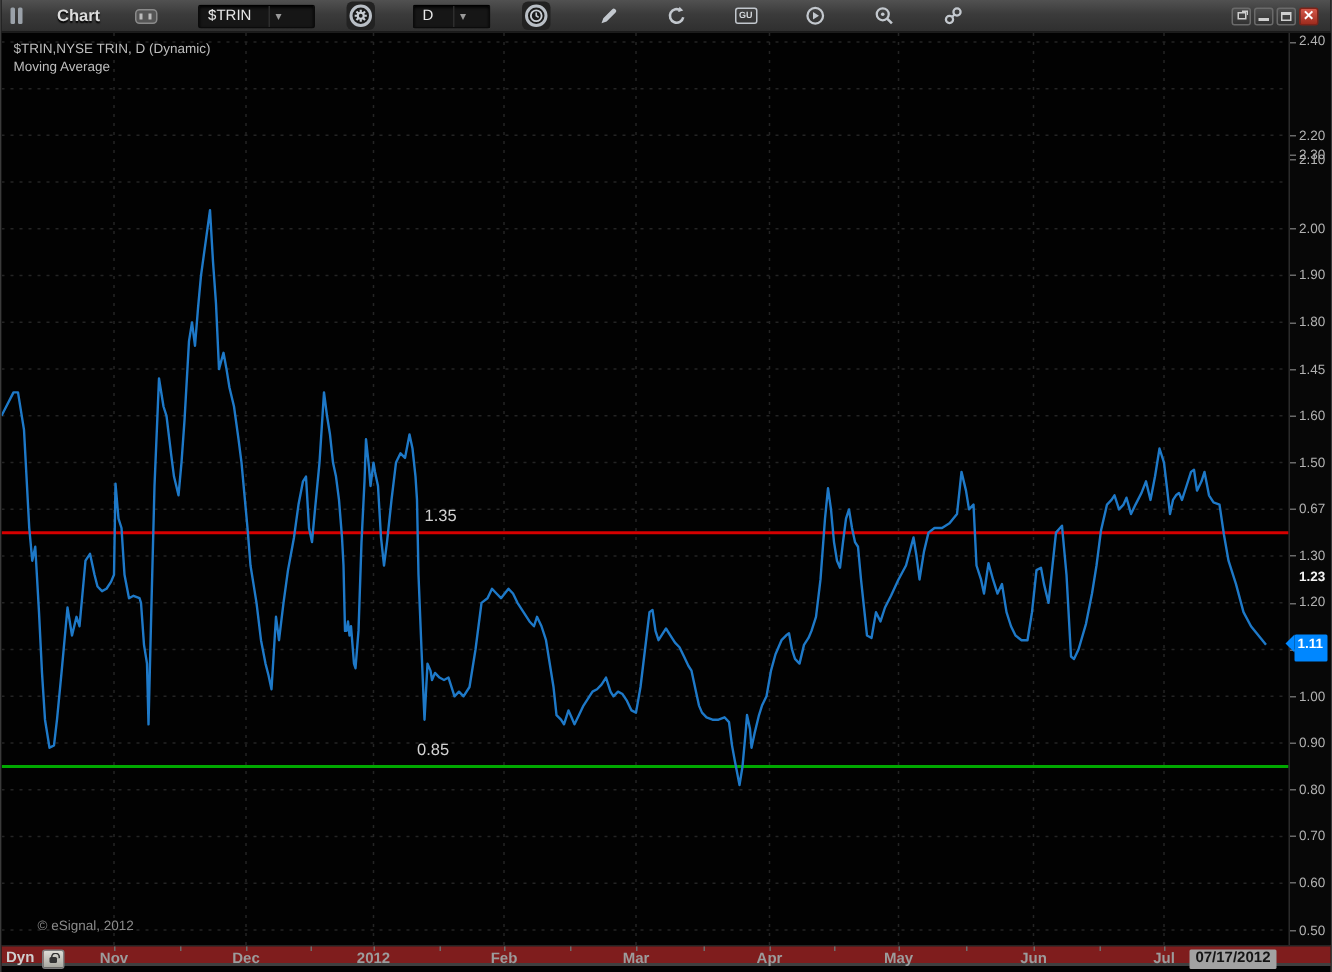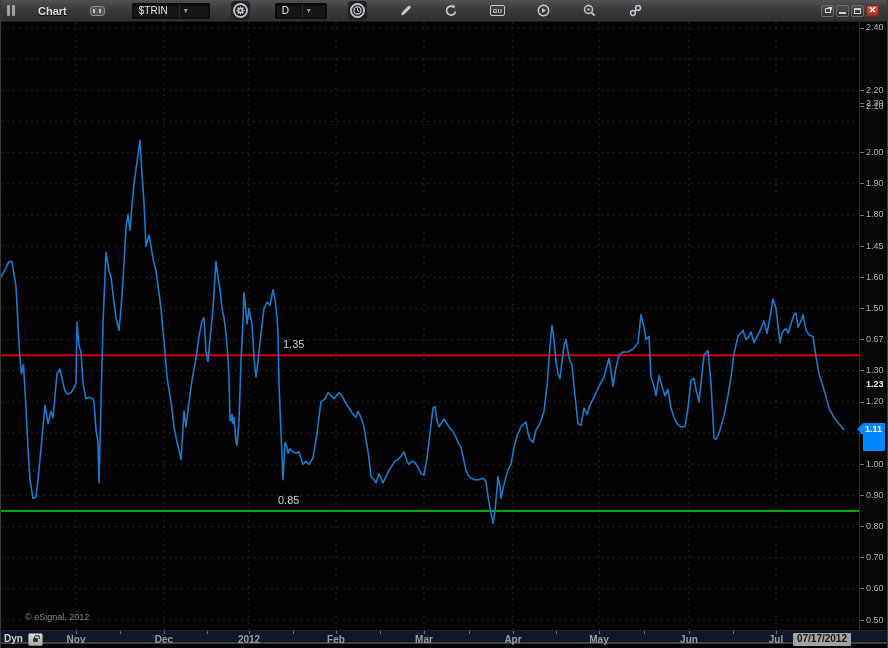--- a/index.html
+++ b/index.html
@@ -42,27 +42,27 @@
 
   
   .chart-area{position:absolute;left:0;top:22px;width:888px;height:608px;background:#020202;}
   #plot{position:absolute;left:0;top:0;cursor:crosshair;}
   .legend{position:absolute;left:8px;top:4px;font-size:9px;color:#bdbdbd;line-height:12px;white-space:pre;}
   .copyright{position:absolute;left:24px;bottom:8px;font-size:9px;color:#8a8a8a;}
   .price-axis{position:absolute;right:0;top:0;width:30px;height:100%;background:#070707;border-left:1px solid #2b2b2b;}
   .ytick{position:absolute;left:0;font-size:9px;color:#b2b2b2;white-space:nowrap;}
   .ytick::before{content:"";display:inline-block;width:4px;height:1px;background:#6a6a6a;vertical-align:middle;margin-right:2px;}
   .ma-label{position:absolute;left:6px;font-size:9px;color:#f2f2f2;font-weight:bold;}
-  .last-tag{position:absolute;left:3px;height:28px;background:#0087ff;color:#fff;font-size:9px;font-weight:bold;
+  .last-tag{position:absolute;left:3px;height:18px;background:#0087ff;color:#fff;font-size:9px;font-weight:bold;
     padding:1px 3px 0 2px;border-radius:1px;}
   .last-tag::before{content:"";position:absolute;left:-6px;top:0;border:6.5px solid transparent;border-right:6px solid #0087ff;border-left:none;}
   .annot{position:absolute;font-size:11px;color:#d2d2d2;}
 
   
-  .date-axis{position:absolute;left:0;top:630px;width:888px;height:14px;background:#0f172a;border-top:1px solid #232323;border-bottom:2px solid #3f3f3f;}
+  .date-axis{position:absolute;left:0;top:630px;width:888px;height:14px;background:#7f1d1d;border-top:1px solid #232323;border-bottom:2px solid #3f3f3f;}
   .dyn{position:absolute;left:3px;top:2px;font-size:10px;font-weight:bold;color:#cfcfcf;}
   .lockbtn{position:absolute;left:27px;top:2px;width:15px;height:13px;border:1px solid #7d7d7d;border-radius:2px;
     background:linear-gradient(#dddcd6,#a9a8a0);display:flex;align-items:center;justify-content:center;padding:0;cursor:pointer;}
   .lockbtn i{display:block;width:5px;height:4px;background:#333;border-radius:1px;position:relative;}
   .lockbtn i::before{content:"";position:absolute;left:0.5px;top:-3px;width:4px;height:3px;border:1px solid #333;border-bottom:none;border-radius:3px 3px 0 0;}
   .xlab{position:absolute;top:3px;width:40px;margin-left:-20px;text-align:center;font-size:10px;font-weight:bold;color:#9c9c9c;}
   .xtickmark{position:absolute;top:0;width:1px;height:3px;background:#6e6e6e;}
   .datebox{position:absolute;top:2px;height:13px;background:#a2a2a2;color:#141414;font-size:10px;font-weight:bold;
     padding:0 4px 0 4px;border-radius:1px;}
 </style>
@@ -197,20 +197,21 @@
           <line x1="335" y1="0" x2="335" y2="608" stroke="#242424" stroke-width="1" stroke-dasharray="2 4"></line>
           <line x1="423" y1="0" x2="423" y2="608" stroke="#242424" stroke-width="1" stroke-dasharray="2 4"></line>
           <line x1="512" y1="0" x2="512" y2="608" stroke="#242424" stroke-width="1" stroke-dasharray="2 4"></line>
           <line x1="598" y1="0" x2="598" y2="608" stroke="#242424" stroke-width="1" stroke-dasharray="2 4"></line>
           <line x1="688" y1="0" x2="688" y2="608" stroke="#242424" stroke-width="1" stroke-dasharray="2 4"></line>
           <line x1="775" y1="0" x2="775" y2="608" stroke="#242424" stroke-width="1" stroke-dasharray="2 4"></line>
           <line x1="0" y1="333.1378780112762" x2="860" y2="333.1378780112762" stroke="#d60000" stroke-width="2"></line>
           <line x1="0" y1="488.95540748334184" x2="860" y2="488.95540748334184" stroke="#00a800" stroke-width="2"></line>
           <polyline points="0,255.2 8,239.6 11,239.6 15,264.6 18.5,330.0 20.5,351.8 22.5,342.5 25,386.1 27,426.6 29,457.8 32,476.5 35,474.9 37,457.8 40,426.6 44,383.0 47,401.7 50,389.2 52,395.5 56,351.8 59,347.2 62,361.2 64,369.0 67,372.1 70,370.5 73,365.9 75,361.2 76,300.4 78,323.8 80,330.0 82,361.2 85,376.8 88,375.2 92,376.8 93,379.9 95,407.9 97,420.4 98,460.9 100,379.9 102,302.0 105,230.3 108,249.0 110,255.2 113,280.2 115,295.7 118,308.2 120,286.4 122,258.3 125,205.4 127,192.9 129,208.5 131,183.6 133,161.7 136,139.9 139,118.1 141,152.4 143,180.4 145,224.1 148,213.2 150,224.1 152,236.5 155,249.0 158,270.8 160,286.4 162,308.2 164,330.0 166,355.0 168,367.4 170,379.9 173,404.8 176,420.4 178,428.2 180,437.5 183,389.2 185,404.8 188,379.9 191,358.1 195,336.3 198,314.4 201,298.9 203,295.7 205,330.0 207,339.4 209,317.6 212,286.4 215,239.6 217,255.2 219,267.7 221,286.4 223,295.7 225,311.3 227,336.3 228,355.0 229,398.6 230,398.6 231,392.3 232,401.7 233,395.5 235,420.4 236,423.5 238,398.6 240,339.4 242,298.9 243,270.8 245,289.5 246,302.0 248,286.4 249,292.6 251,302.0 253,336.3 255,355.0 257,339.4 260,311.3 263,286.4 266,280.2 269,283.3 272,267.7 274,277.0 276,295.7 277,311.3 278,361.2 280,411.0 282,457.8 284,420.4 286,425.1 287,431.3 289,426.6 292,429.7 295,431.3 298,429.7 302,442.2 305,439.1 308,442.2 312,436.0 316,411.0 320,379.9 324,376.8 327,370.5 330,373.7 333,376.8 338,370.5 341,373.7 344,379.9 348,386.1 352,392.3 355,395.5 357,389.2 360,395.5 363,404.8 365,417.3 368,436.0 370,454.7 373,457.8 375,460.9 378,451.6 380,456.2 382,460.9 385,454.7 388,448.4 391,443.8 394,439.1 397,437.5 400,434.4 403,429.7 406,439.1 408,442.2 411,439.1 414,440.7 417,445.3 420,451.6 423,453.1 426,436.0 429,411.0 432,386.1 434,384.6 436,398.6 438,404.8 441,400.1 443,397.0 446,401.7 449,406.4 452,409.5 455,415.7 458,422.0 460,425.1 463,439.1 465,448.4 467,453.1 470,456.2 474,457.8 478,457.8 482,456.2 485,459.4 487,474.9 489,485.8 492,501.4 494,489.0 496,467.1 497,454.7 499,464.0 500,476.5 502,467.1 505,454.7 507,448.4 510,442.2 513,425.1 516,414.2 520,404.8 523,401.7 525,400.1 527,411.0 529,417.3 532,420.4 535,407.9 538,403.3 540,398.6 543,389.2 546,364.3 549,323.8 551,303.5 553,317.6 555,339.4 557,351.8 559,356.5 561,339.4 563,323.8 565,317.6 567,330.0 569,339.4 571,342.5 573,364.3 575,383.0 577,401.7 580,403.3 583,386.1 586,392.3 589,383.0 593,375.2 598,364.3 603,355.0 608,336.3 610,348.7 612,364.3 615,345.6 618,333.1 622,330.0 627,330.0 632,326.9 637,320.7 640,292.6 643,305.1 645,317.6 648,314.4 650,355.0 653,364.3 655,373.7 658,353.4 661,364.3 664,373.7 667,367.4 670,386.1 673,395.5 676,401.7 680,404.8 684,404.8 687,386.1 690,358.1 693,356.5 695,367.4 698,379.9 700,361.2 703,333.1 707,328.5 710,361.2 713,415.7 715,417.3 718,411.0 723,393.9 727,373.7 730,355.0 733,331.6 737,314.4 740,311.3 742,308.2 745,317.6 748,314.4 750,309.8 753,320.7 756,314.4 760,306.6 763,298.9 766,311.3 769,295.7 772,277.0 775,286.4 777,303.5 779,320.7 781,311.3 783,308.2 785,306.6 787,311.3 790,302.0 793,292.6 795,291.1 797,305.1 800,298.9 802,292.6 805,308.2 808,312.9 812,314.4 815,334.7 818,351.8 823,367.4 828,386.1 833,395.5 838,401.7 843,407.9" fill="none" stroke="#1e79c8" stroke-width="1.6" stroke-linejoin="round"></polyline>
         </svg></div>
+    <div class="legend"><div>$TRIN,NYSE TRIN, D (Dynamic)</div><div>Moving Average</div></div>
     <div class="copyright">© eSignal, 2012</div>
     <div class="price-axis" id="priceAxis">
         <div class="ytick" style="top: 592.528px;">0.50</div>
         <div class="ytick" style="top: 561.364px;">0.60</div>
         <div class="ytick" style="top: 530.201px;">0.70</div>
         <div class="ytick" style="top: 499.037px;">0.80</div>
         <div class="ytick" style="top: 467.874px;">0.90</div>
         <div class="ytick" style="top: 436.71px;">1.00</div>
         <div class="ytick" style="top: 405.547px;">1.10</div>
         <div class="ytick" style="top: 374.383px;">1.20</div>

